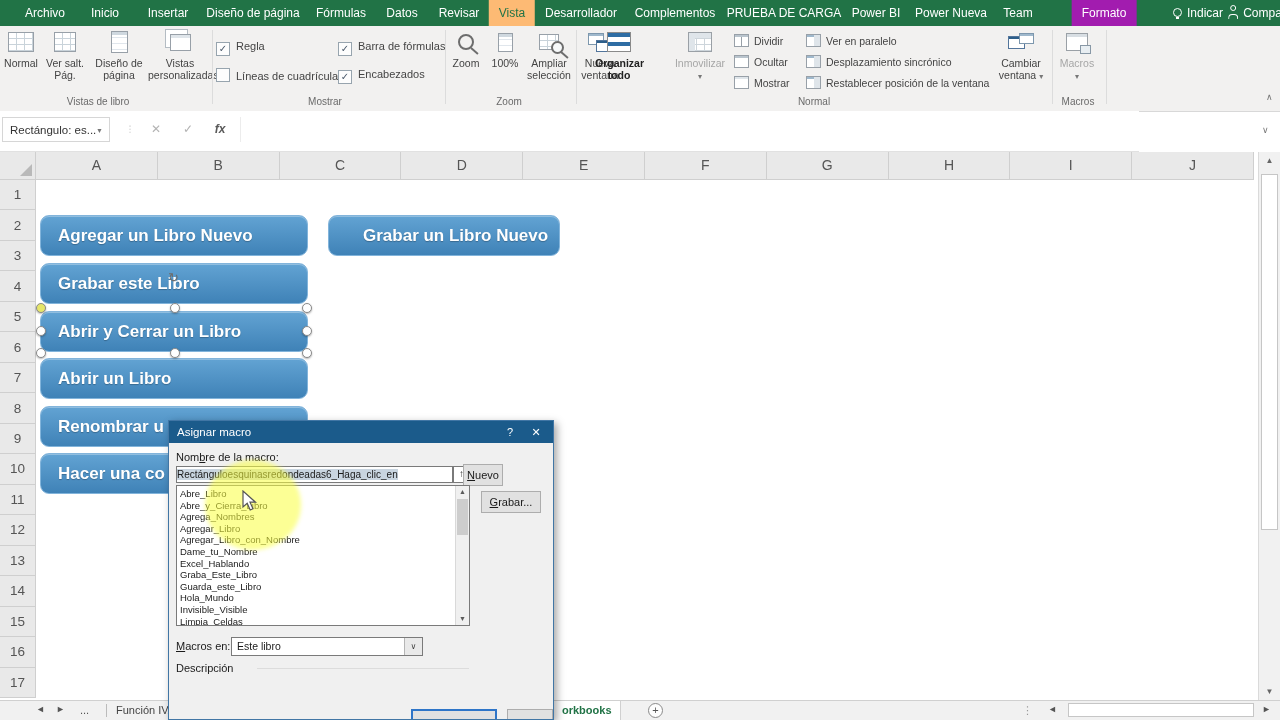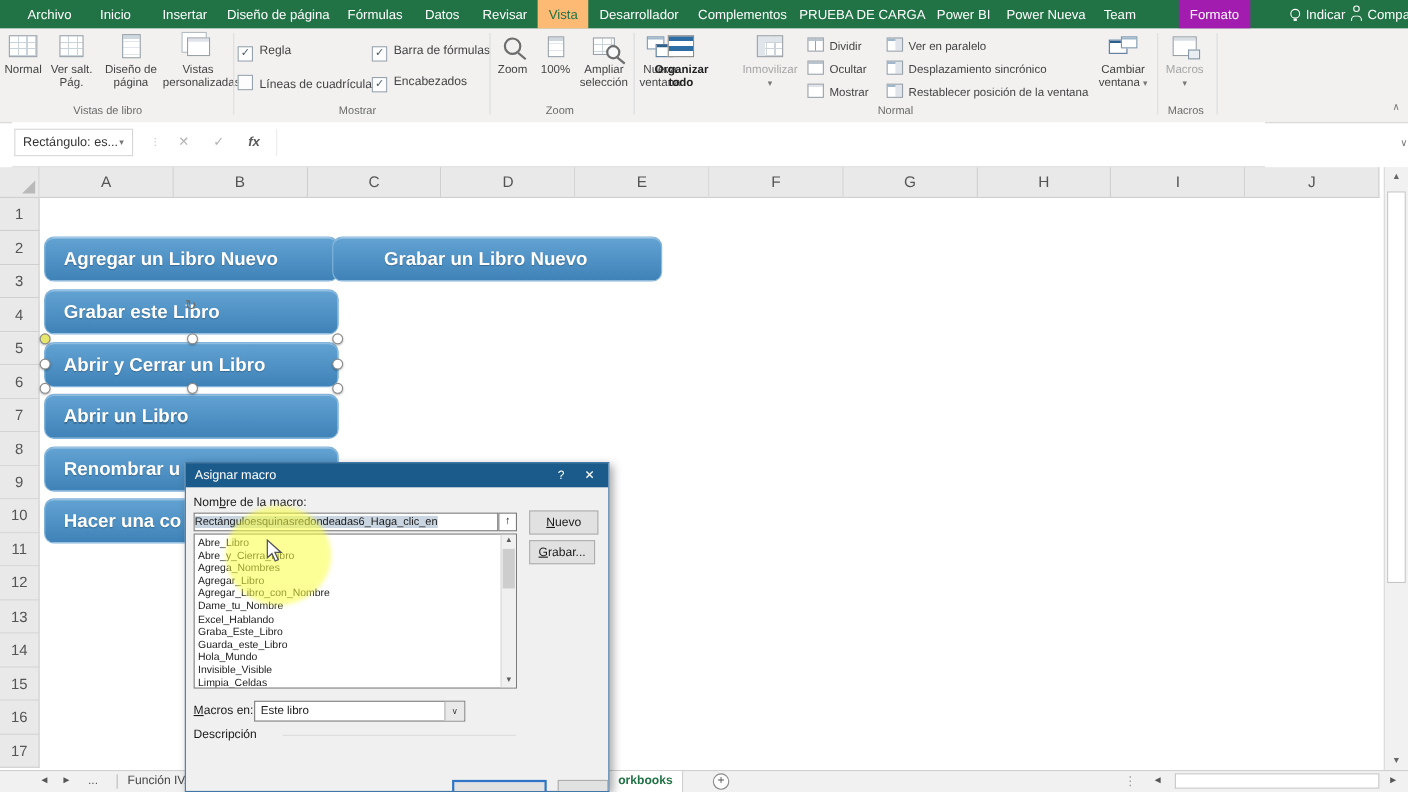--- a/index.html
+++ b/index.html
@@ -57,21 +57,21 @@
   .ic-switch::after{content:"";position:absolute;right:0;top:0;width:13px;height:9px;border:1px solid #7d97ad;background:#fff;box-shadow:inset 0 2px 0 #9fb8cc}
   .ic-macros{display:inline-block;width:20px;height:16px;border:1px solid #9aa0a6;background:#fff;box-shadow:inset 0 3px 0 #d8dee3;position:relative}
   .ic-macros::after{content:"";position:absolute;right:-4px;bottom:-4px;width:9px;height:7px;background:#e8eef2;border:1px solid #8898a6}
   .ic-s{display:inline-block;width:13px;height:11px;border:1px solid #98a0a8;background-color:#fff;vertical-align:-2px;margin-right:5px}
   .ic-s.b1{background-image:linear-gradient(#b9c4cd 0 2px,transparent 2px),linear-gradient(to right,transparent 0 6px,#98a0a8 6px 7px,transparent 7px)}
   .ic-s.b2{background-image:linear-gradient(#b9c4cd 0 2px,transparent 2px)}
   .ic-s.b3{background-image:linear-gradient(#dfe5ea 0 2px,transparent 2px)}
   .ic-s.pair{box-shadow:inset -6px 0 0 #dfe5ea;background-image:linear-gradient(#9fb8cc 0 2px,transparent 2px)}
   .collapse{position:absolute;font-size:9px;color:#777}
   
-  .fbar{position:absolute;left:11px;top:111px;width:1139px;height:40px;background:#fff;border-bottom:2px solid #e1e1e1}
+  .fbar{position:absolute;left:0;top:111px;width:1139px;height:40px;background:#fff;border-bottom:2px solid #e1e1e1}
   .namebox{position:absolute;left:2px;top:6px;width:108px;height:25px;border:1px solid #d6d6d6;background:#fff;
       font-size:11.5px;color:#333;line-height:25px;padding-left:7px;box-sizing:border-box}
   .namebox .dd{position:absolute;right:6px;top:0;font-size:7px;color:#777}
   .fbtn{position:absolute;top:6px;width:24px;height:25px;text-align:center;line-height:25px;font-size:12px}
   .finput{position:absolute;left:240px;top:6px;height:25px;width:1018px;background:#fff;border-left:1px solid #ececec;font-size:11.5px;line-height:25px;padding-left:5px}
   
   .corner{position:absolute;left:0;top:152px;width:36px;height:28px;background:#e9e9e9;border-right:1px solid #cfcfcf;border-bottom:1px solid #cfcfcf;box-sizing:border-box}
   .corner::after{content:"";position:absolute;right:3px;bottom:3px;width:0;height:0;border-left:12px solid transparent;border-bottom:12px solid #b9b9b9}
   .colhdrs{position:absolute;left:36px;top:152px;width:1218px;height:28px;display:grid;grid-template-columns:repeat(10,121.8px)}
   .colhdrs div{border-right:1px solid #cfcfcf;border-bottom:1px solid #cfcfcf;box-sizing:border-box;
@@ -322,21 +322,21 @@
     <div>13</div>
     <div>14</div>
     <div>15</div>
     <div>16</div>
     <div>17</div>
   </div>
 
   <div class="sb" style="top:215px">
       <span>Agregar un Libro Nuevo</span>
     </div>
-  <div class="sb" style="top:215px;left:302px;width:300px;padding-left:46px">
+  <div class="sb" style="top:215px;left:328px;width:232px;padding-left:34px">
       <span>Grabar un Libro Nuevo</span>
     </div>
   <div class="sb" style="top:311px">
       <span>Abrir y Cerrar un Libro</span>
     </div>
   <div class="sb" style="top:263px">
       <span>Grabar este Libro</span>
     </div>
   <div class="sb" style="top:358px">
       <span>Abrir un Libro</span>
@@ -361,21 +361,21 @@
   <div class="dlg">
     <div class="dlg-title">Asignar macro</div>
     <div class="dlg-hb" style="right:30px">?</div>
     <div class="dlg-hb" style="right:4px">✕</div>
 
     <div style="position:absolute;left:7px;top:30px"><span>Nom</span><span class="u">b</span><span>re de la macro:</span></div>
 
     <div class="dfield"><span class="sel">Rectánguloesquinasredondeadas6_Haga_clic_en</span></div>
     <div class="spin">↑</div>
 
-    <div class="wbtn" style="left:312px;top:43px;width:63px;height:22px;line-height:21px"><span class="u">N</span><span>uevo</span></div>
+    <div class="wbtn" style="left:294px;top:43px;width:40px;height:22px;line-height:21px"><span class="u">N</span><span>uevo</span></div>
     <div class="wbtn" style="left:312px;top:70px;width:60px;height:22px;line-height:21px"><span class="u">G</span><span>rabar...</span></div>
 
     <div class="mlist">
       <div>Abre_Libro</div>
       <div>Abre_y_Cierra_Libro</div>
       <div>Agrega_Nombres</div>
       <div>Agregar_Libro</div>
       <div>Agregar_Libro_con_Nombre</div>
       <div>Dame_tu_Nombre</div>
       <div>Excel_Hablando</div>

